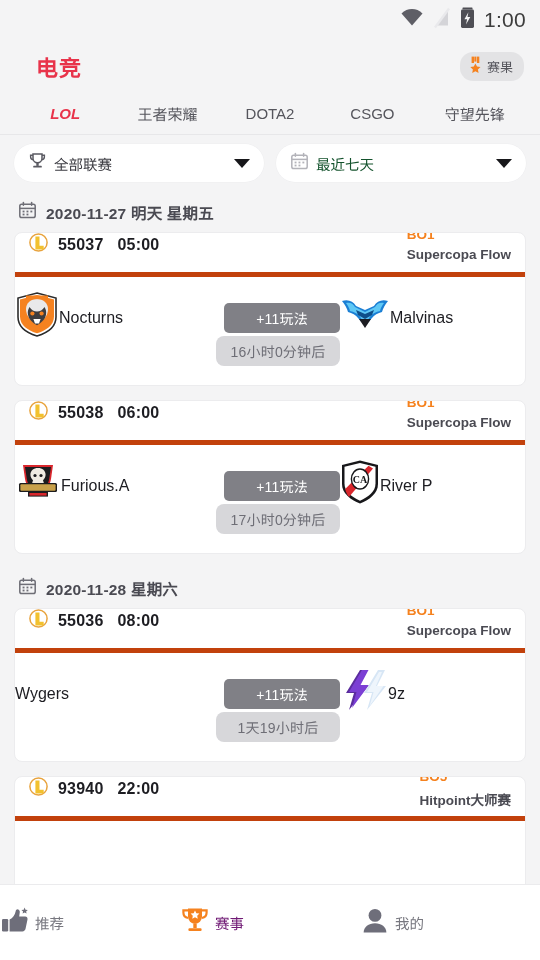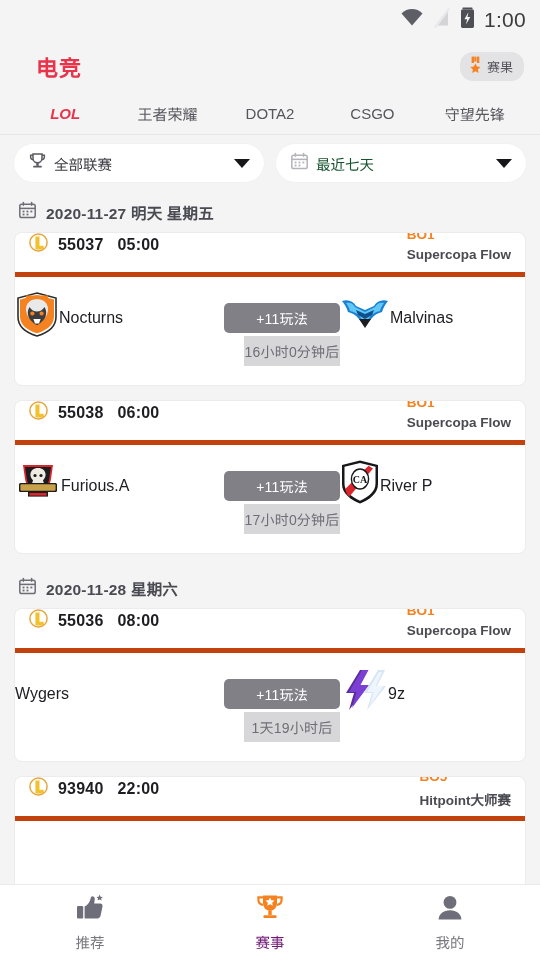--- a/index.html
+++ b/index.html
@@ -105,32 +105,32 @@
   .center {
     flex:1; display:flex; flex-direction:column;
     align-items:flex-end; gap:3px; padding-top:12px;
   }
   .badge-play {
     background:#808086; color:#fff; border-radius:5px;
     font-size:14px; padding:5px 0; width:116px; text-align:center;
     letter-spacing:0.2px;
   }
   .badge-count {
-    background:#d7d7da; color:#6e6e76; border-radius:0;
-    font-size:14px; padding:5px 0; width:96px; text-align:center;
+    background:#d7d7da; color:#6e6e76; border-radius:8px;
+    font-size:14px; padding:5px 0; width:124px; text-align:center;
     letter-spacing:0.2px;
   }
 
   
   .bottomnav {
     position:absolute; left:0; bottom:0; width:540px; height:76px;
     background:#fff; border-top:1px solid #ebebed;
     display:flex; align-items:center;
   }
-  .nav-item { flex:1; display:flex; flex-direction:column; align-items:center; gap:5px; }
+  .nav-item { flex:1; display:flex; flex-direction:row; align-items:center; gap:5px; }
   .nav-item .nlbl { font-size:14.5px; color:#77777f; }
   .nav-item.active .nlbl { color:#701a75; }
 </style>
 </head>
 <body>
 
 <div id="app">
 
   <div class="statusbar">
     <span class="sb-ico">

